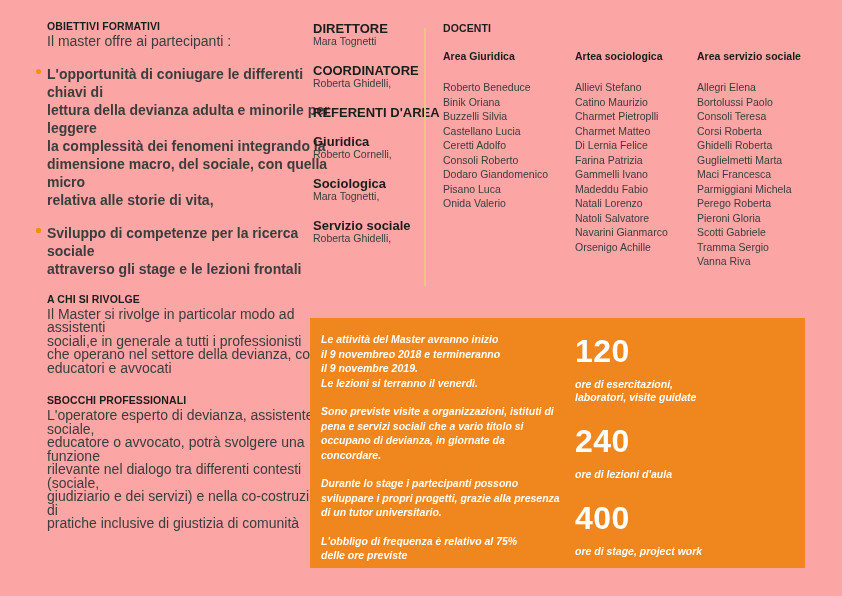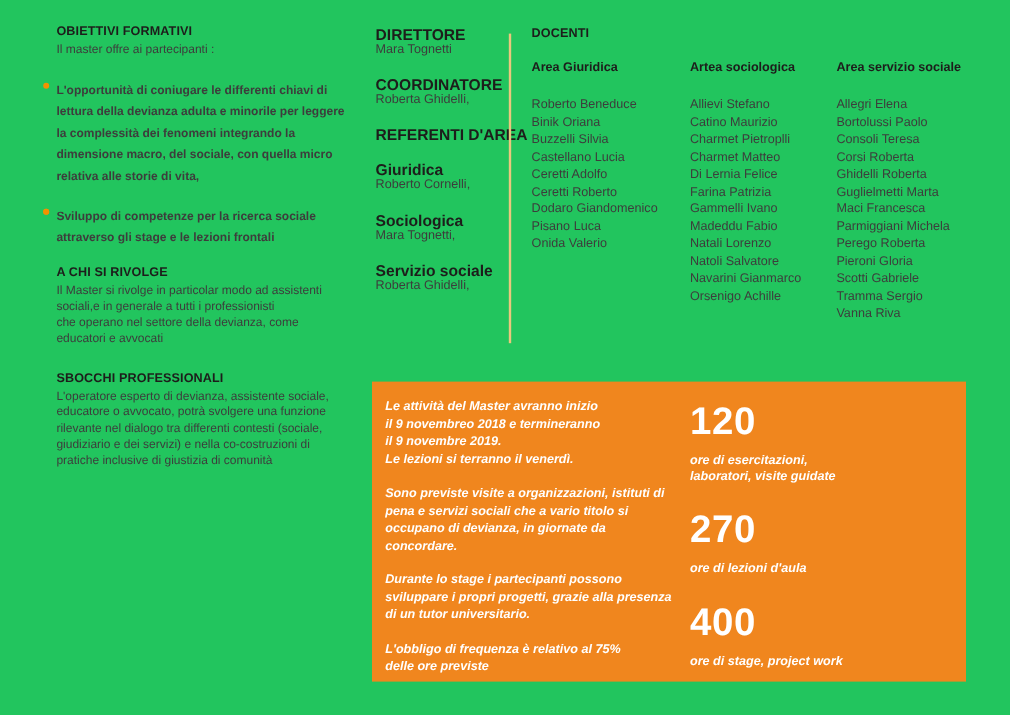--- a/index.html
+++ b/index.html
@@ -7,31 +7,31 @@
     --box_orange:#F0861E;
     --divider:#EAC87E;
     --ink:#1d1d1b;
     --body:#3d3d3c;
   }
   *{box-sizing:border-box;}
   html,body{margin:0;padding:0;background:#ffffff;}
   .page{
     position:relative;
     width:842px;height:596px;
-    background:#22c55e;
+    background:#fca5a5;
     font-family:"Liberation Sans", sans-serif;
     color:var(--body);
     overflow:hidden;
   }
   h3{
     font-size:10.5px;line-height:13px;font-weight:bold;
     color:var(--ink);margin:0 0 2px 0;letter-spacing:0.1px;
   }
   .body{
-    font-size:10px;line-height:13.5px;
+    font-size:14px;line-height:13.5px;
     white-space:pre-line;margin:0;
   }
   
   .col-left{position:absolute;left:47px;top:20px;width:285px;}
   .col-left .intro{margin:0 0 16px 0;}
   .bullets{list-style:none;margin:4px 0 12px 0;padding:0;font-weight:bold;}
   .bullets li{position:relative;margin:0 0 15px 0;}
   .dot{
     position:absolute;left:-11px;top:4px;
     width:5px;height:5px;border-radius:50%;
@@ -163,21 +163,21 @@
 
   <div class="doc-group g1">
     <div class="group-title">Area Giuridica</div>
     <div>
 
     <div class="doc-name">Roberto Beneduce</div>
         <div class="doc-name">Binik Oriana</div>
         <div class="doc-name">Buzzelli Silvia</div>
         <div class="doc-name">Castellano Lucia</div>
         <div class="doc-name">Ceretti Adolfo</div>
-        <div class="doc-name">Ceretti Roberto</div>
+        <div class="doc-name">Consoli Roberto</div>
         <div class="doc-name">Dodaro Giandomenico</div>
         <div class="doc-name">Pisano Luca</div>
         <div class="doc-name">Onida Valerio</div>
       </div>
   </div>
 
   <div class="doc-group g2">
     <div class="group-title">Artea sociologica</div>
     <div>
 
@@ -235,21 +235,21 @@
       </div>
     <div class="box-stats">
 
         <div class="stat">
           <div class="stat-number">120</div>
           <div class="stat-label">ore di esercitazioni,
 laboratori, visite guidate</div>
         </div>
 
         <div class="stat">
-          <div class="stat-number">270</div>
+          <div class="stat-number">240</div>
           <div class="stat-label">ore di lezioni d'aula</div>
         </div>
 
         <div class="stat">
           <div class="stat-number">400</div>
           <div class="stat-label">ore di stage, project work</div>
         </div>
       </div>
   </section>
 

